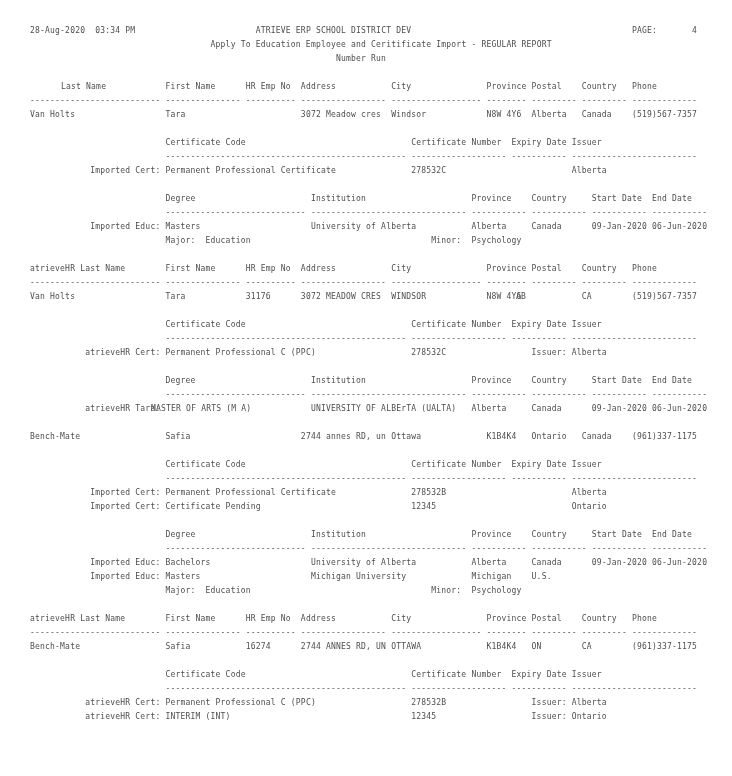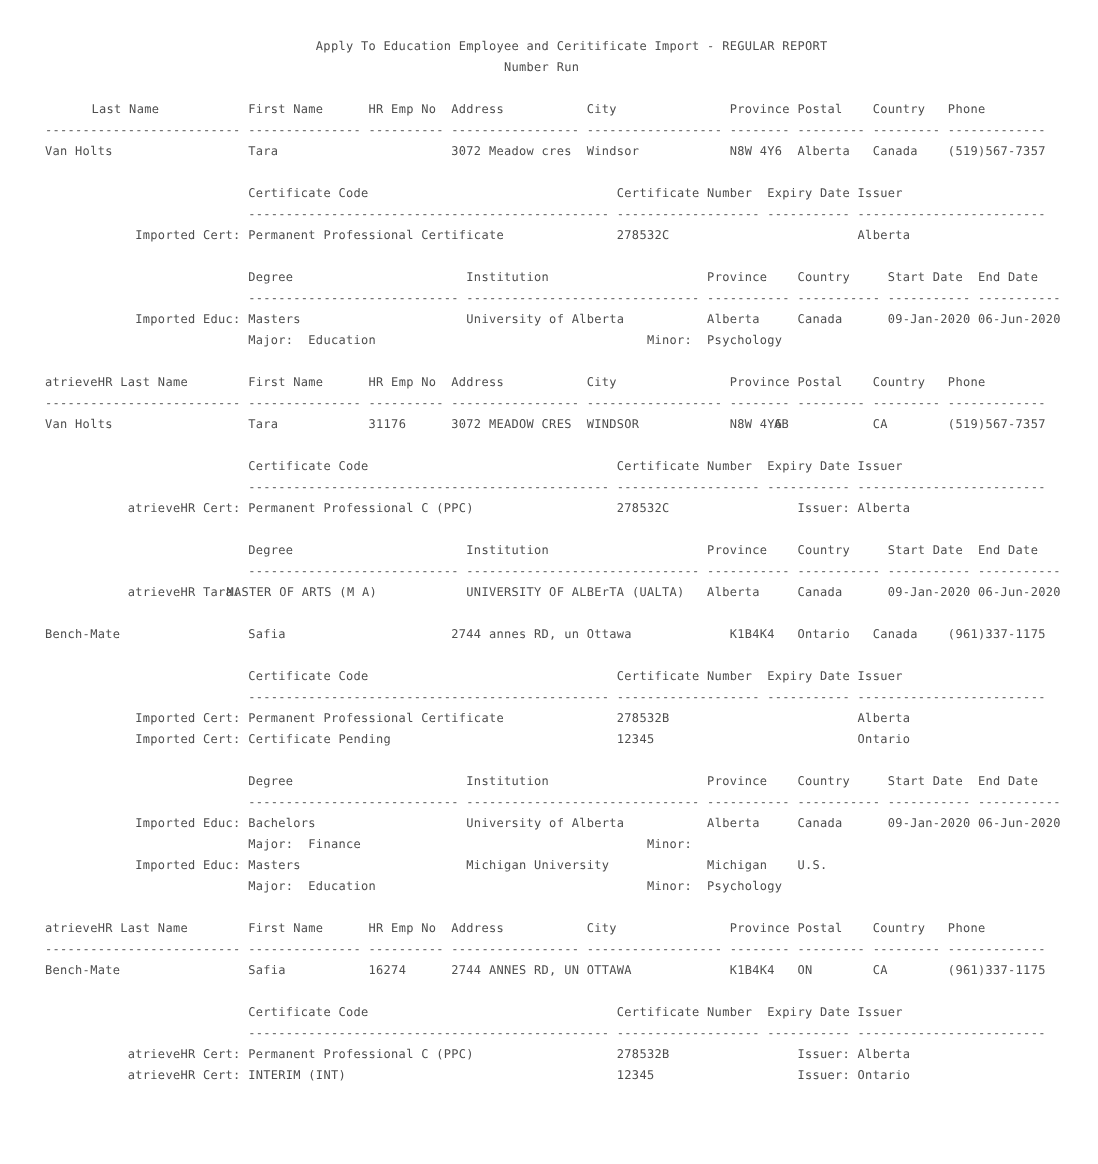--- a/index.html
+++ b/index.html
@@ -16,20 +16,26 @@
     overflow:hidden;
   }
   .line{position:relative;height:14px;}
   .line span{position:absolute;top:0;white-space:pre;}
 </style>
 </head>
 <body>
 
 <div class="report" style="color: rgb(78, 78, 78); background: rgb(255, 255, 255);">
   <div class="line">
+      <span style="left: 0px;">28-Aug-2020  03:34 PM</span>
+      <span style="left: 225.72px;">ATRIEVE ERP SCHOOL DISTRICT DEV</span>
+      <span style="left: 601.92px;">PAGE:</span>
+      <span style="left: 662.112px;">4</span>
+    </div>
+  <div class="line">
       <span style="left: 180.576px;">Apply To Education Employee and Ceritificate Import - REGULAR REPORT</span>
     </div>
   <div class="line">
       <span style="left: 305.976px;">Number Run</span>
     </div>
   <div class="line"></div>
   <div class="line">
       <span style="left: 0px; margin-left: 31px;">Last Name</span>
       <span style="left: 135.432px;">First Name</span>
       <span style="left: 215.688px;">HR Emp No</span>
@@ -245,24 +251,20 @@
   <div class="line">
       <span style="left: 60.192px;">Imported Educ:</span>
       <span style="left: 135.432px;">Bachelors</span>
       <span style="left: 280.896px;">University of Alberta</span>
       <span style="left: 441.408px;">Alberta</span>
       <span style="left: 501.6px;">Canada</span>
       <span style="left: 561.792px;">09-Jan-2020</span>
       <span style="left: 621.984px;">06-Jun-2020</span>
     </div>
   <div class="line">
-      <span style="left: 135.432px;">Major:  Finance</span>
-      <span style="left: 401.28px;">Minor:</span>
-    </div>
-  <div class="line">
       <span style="left: 60.192px;">Imported Educ:</span>
       <span style="left: 135.432px;">Masters</span>
       <span style="left: 280.896px;">Michigan University</span>
       <span style="left: 441.408px;">Michigan</span>
       <span style="left: 501.6px;">U.S.</span>
     </div>
   <div class="line">
       <span style="left: 135.432px;">Major:  Education</span>
       <span style="left: 401.28px;">Minor:  Psychology</span>
     </div>

